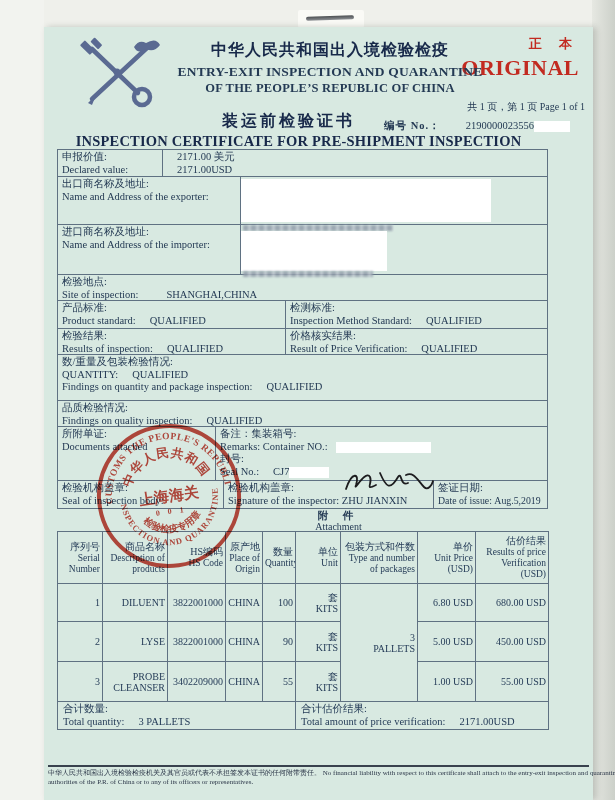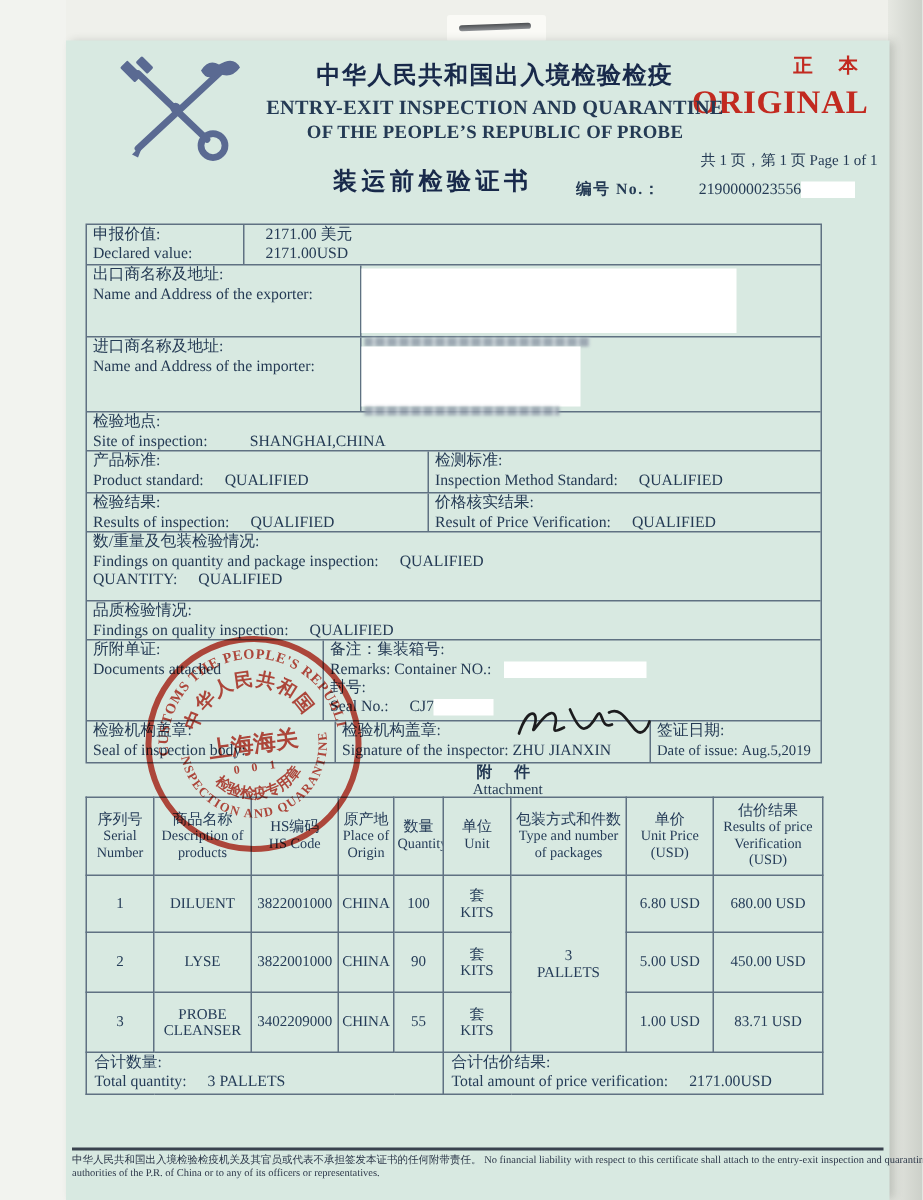--- a/index.html
+++ b/index.html
@@ -41,21 +41,21 @@
   .gap{display:inline-block;width:14px;}
   .redact{display:inline-block;background:#ffffff;vertical-align:middle;}
   .blurline{background:repeating-linear-gradient(90deg,#939eab 0 5px,#bcc4cd 5px 8px);
         filter:blur(1px);opacity:.85;height:6px;}
   
   .attach{height:22px;text-align:center;padding-left:40px;}
   .attach .cn{font-size:10.5px;font-weight:bold;letter-spacing:6px;line-height:11px;padding-top:1px;}
   .attach .en{font-size:10px;line-height:11px;}
   
   table.goods{margin-left:13px;width:491px;border-collapse:collapse;table-layout:fixed;}
-  table.goods th,table.goods td{border:1px solid #5f7182;padding:1px 2px;text-align:center;
+  table.goods th,table.goods td{border:1px solid #5f7182;padding:1px 2px;text-align:right;
         font-weight:normal;font-size:9.5px;line-height:11px;color:#253c58;overflow:hidden;}
   table.goods th .cn{font-size:10px;line-height:12px;}
   table.goods td{font-size:10px;}
   tr.gr{height:38px;}
   tr.ghead{height:52px;}
   tr.gtotal{height:28px;}
   tr.gtotal td{text-align:left;padding:1px 5px;margin-top:48px;}
   
   .stamp{position:absolute;left:50px;top:394px;width:150px;height:150px;z-index:5;
         pointer-events:none;mix-blend-mode:multiply;opacity:.92;transform:rotate(-8deg);}
@@ -93,30 +93,31 @@
       </svg>
 
       <div class="original">
         <div class="cn">正 本</div>
         <div class="en">ORIGINAL</div>
       </div>
 
       <div class="dept">
         <div class="cn">中华人民共和国出入境检验检疫</div>
         <div class="en1">ENTRY-EXIT INSPECTION AND QUARANTINE</div>
-        <div class="en2">OF THE PEOPLE’S REPUBLIC OF PROBE</div>
+        <div class="en2">OF THE PEOPLE’S REPUBLIC OF CHINA</div>
       </div>
 
       <div class="page-info">共 1 页，第 1 页 Page 1 of 1</div>
       <div class="cert-cn">装运前检验证书</div>
       <div class="cert-no">
         <b>编号 No.：</b>
         <span class="gap" style="width:20px"></span>
         <span>2190000023556</span><span class="redact" style="width:36px;height:11px;"></span>
       </div>
+      <div class="main-en">INSPECTION CERTIFICATE FOR PRE-SHIPMENT INSPECTION</div>
     </div>
 
     <div class="ftable">
 
       <div class="frow" style="height:26px">
         <div class="fcell br" style="width:105px">
           <div class="cnl">申报价值:</div>
           <div class="enl">Declared value:</div>
         </div>
         <div class="fcell" style="flex:1;padding-left:14px">
@@ -172,22 +173,22 @@
         </div>
         <div class="fcell" style="flex:1">
           <div class="cnl">价格核实结果:</div>
           <div class="enl"><span>Result of Price Verification:</span><span class="gap"></span><span>QUALIFIED</span></div>
         </div>
       </div>
 
       <div class="frow" style="height:46px">
         <div class="fcell" style="flex:1">
           <div class="cnl">数/重量及包装检验情况:</div>
+          <div class="enl"><span>QUANTITY:</span><span class="gap"></span><span>QUALIFIED</span></div>
           <div class="enl"><span>Findings on quantity and package inspection:</span><span class="gap"></span><span>QUALIFIED</span></div>
-          <div class="enl"><span>QUANTITY:</span><span class="gap"></span><span>QUALIFIED</span></div>
         </div>
       </div>
 
       <div class="frow" style="height:26px">
         <div class="fcell" style="flex:1">
           <div class="cnl">品质检验情况:</div>
           <div class="enl"><span>Findings on quality inspection:</span><span class="gap"></span><span>QUALIFIED</span></div>
         </div>
       </div>
 
@@ -310,21 +311,21 @@
         <td>3</td>
         <td>PROBE CLEANSER</td>
         <td>3402209000</td>
         <td>CHINA</td>
         <td>55</td>
         <td>
               <div>套</div>
               <div>KITS</div>
             </td>
         <td>1.00 USD</td>
-        <td>83.71 USD</td>
+        <td>55.00 USD</td>
       </tr>
       <tr class="gtotal">
         <td colspan="5">
           <div class="cnl">合计数量:</div>
           <div class="enl"><span>Total quantity:</span><span class="gap"></span><span>3 PALLETS</span></div>
         </td>
         <td colspan="4">
           <div class="cnl">合计估价结果:</div>
           <div class="enl"><span>Total amount of price verification:</span><span class="gap"></span><span>2171.00USD</span></div>
         </td>

